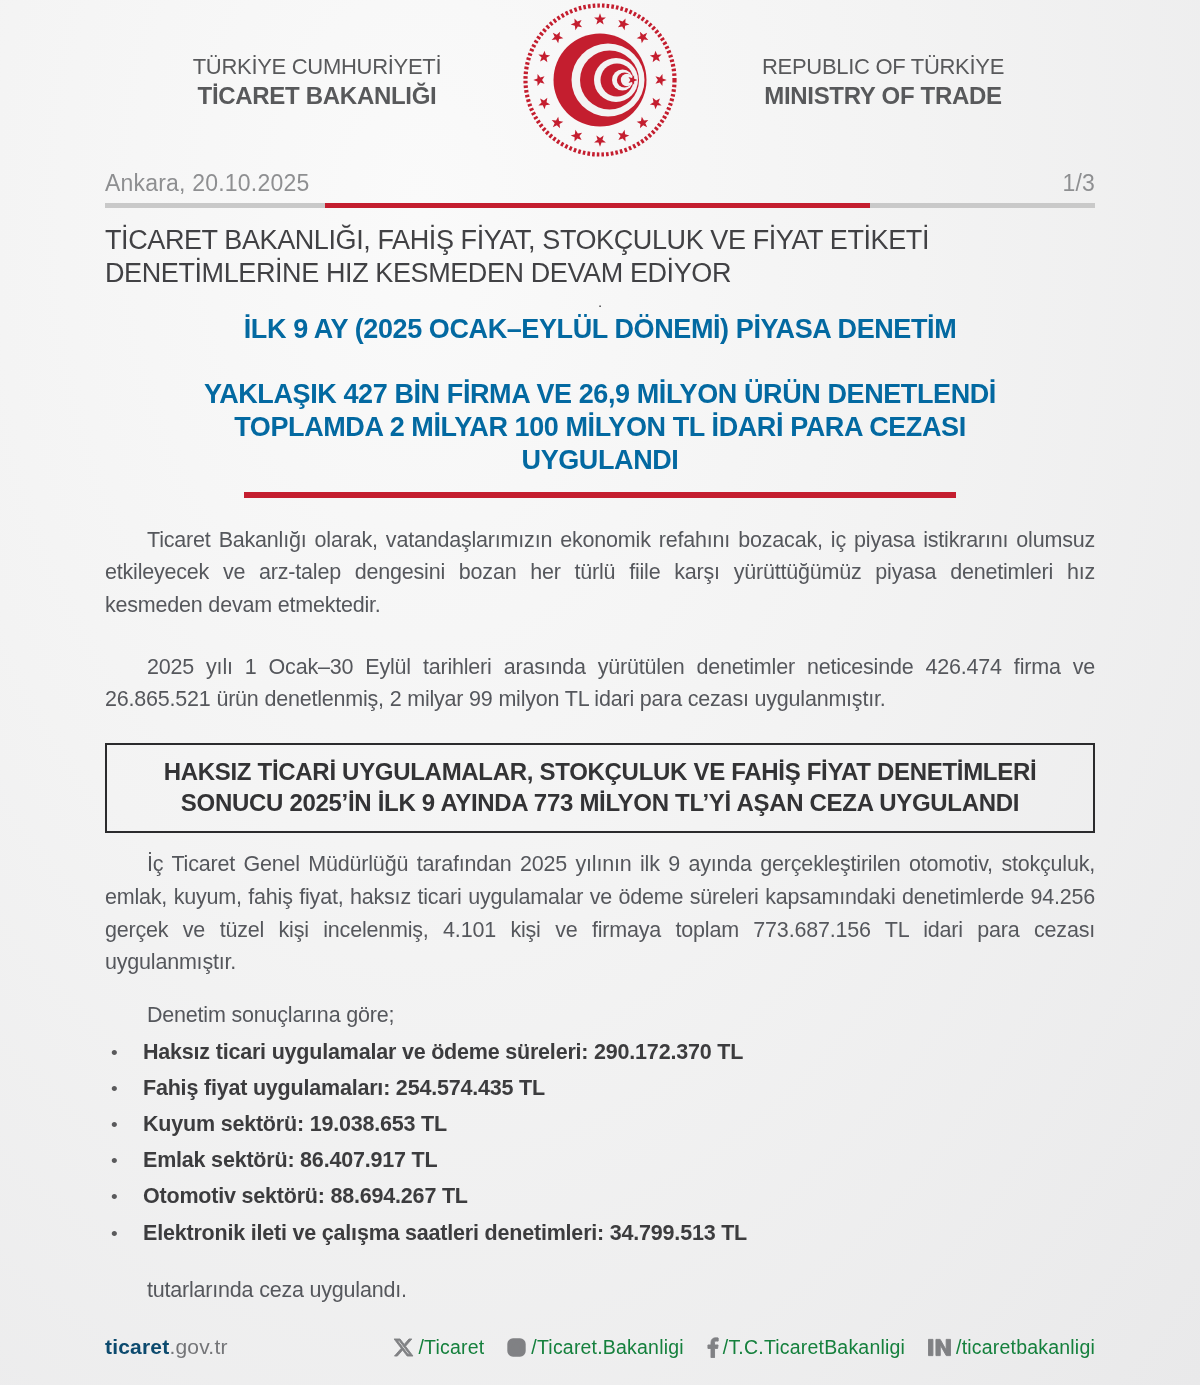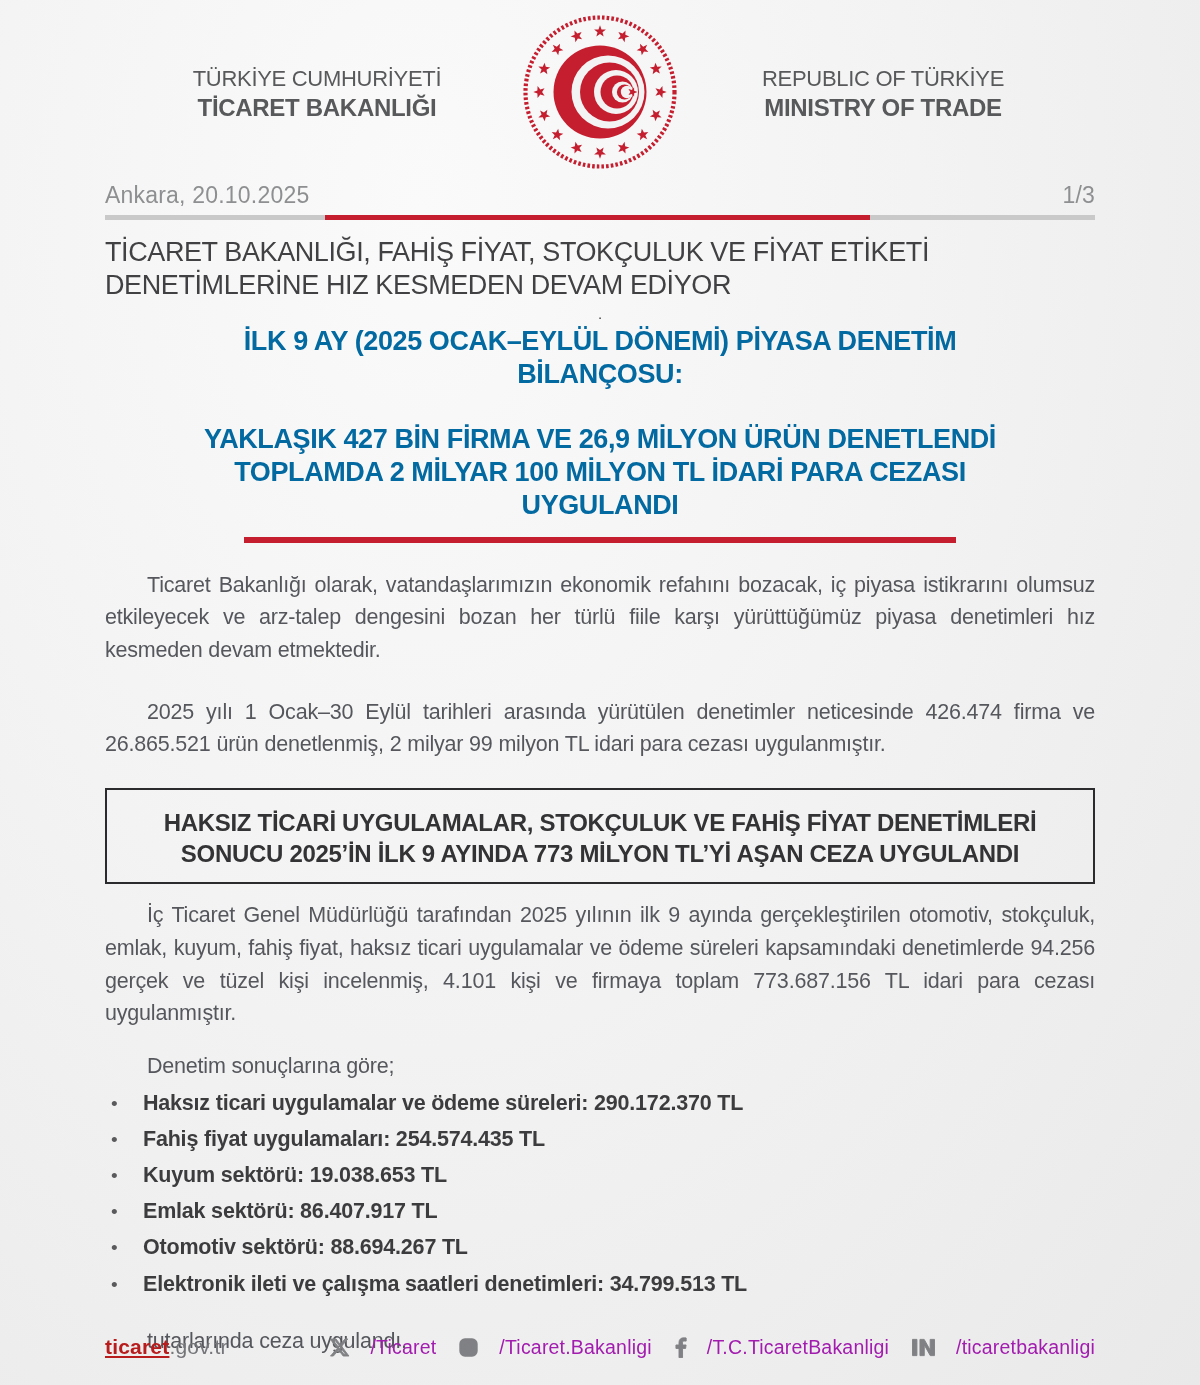--- a/index.html
+++ b/index.html
@@ -12,21 +12,21 @@
   *{margin:0;padding:0;box-sizing:border-box;}
   html,body{width:1200px;}
   body{
     width:1200px;height:1385px;overflow:hidden;position:relative;
     font-family:"Liberation Sans", sans-serif;
     background:radial-gradient(ellipse at 35% 15%, #fafafa 0%, #f3f3f3 45%, #e9e9ea 100%);
     color:var(--body);
   }
   .content{width:990px;margin:0 auto;}
   
-  .header{display:flex;align-items:center;justify-content:center;gap:38px;padding-top:12px;}
+  .header{display:flex;align-items:center;justify-content:center;gap:38px;}
   .header .block{width:330px;text-align:center;color:#58595b;letter-spacing:-0.3px;}
   .header .l1{font-size:22px;font-weight:normal;line-height:1.25;}
   .header .l2{font-size:24px;font-weight:bold;line-height:1.25;}
   .emblem{flex:0 0 auto;}
   
   .meta{display:flex;justify-content:space-between;align-items:flex-start;margin-top:6px;font-size:23px;color:var(--muted);letter-spacing:0.2px;}
   .divider{display:flex;height:5px;margin-top:6px;}
   .divider .seg1{width:22.2%;background:var(--line-gray);}
   .divider .seg2{width:55.1%;background:var(--red);}
   .divider .seg3{width:22.7%;background:var(--line-gray);}
@@ -35,34 +35,34 @@
   .dot-line{text-align:center;font-size:15px;color:#414144;line-height:1;margin-top:4px;}
   .h-bold{text-align:center;font-size:27px;line-height:1.22;color:#0369a1;font-weight:bold;letter-spacing:-0.4px;}
   .h2{margin-top:4px;}
   .h3{margin-top:32px;}
   .red-rule{width:712px;height:6px;background:var(--red);margin:15px auto 0;}
   
   .para{margin-top:26px;font-size:21.5px;line-height:1.52;text-align:justify;text-indent:42px;color:var(--body);letter-spacing:-0.2px;}
   .para.p2{margin-top:29px;}
   .para.p3{margin-top:15px;}
   
-  .box{margin-top:27px;border:2.5px solid #2b2b2d;padding:17px 16px 13px;text-align:center;
+  .box{margin-top:27px;border:2.5px solid #2b2b2d;padding:11px 16px 13px;text-align:center;
        font-size:24px;font-weight:bold;line-height:1.3;color:#333335;letter-spacing:-0.3px;}
   
   .list-intro{margin-top:24px;font-size:21.5px;color:var(--body);padding-left:42px;letter-spacing:-0.2px;}
   ul.results{list-style:none;margin-top:6px;}
   ul.results li{display:flex;align-items:baseline;font-size:21.5px;line-height:1.68;color:#3c3c3e;font-weight:bold;letter-spacing:-0.2px;}
   ul.results .bullet{flex:0 0 38px;padding-left:6px;color:#5a5a5c;font-weight:normal;font-size:19px;}
   .closing{margin-top:27px;font-size:21.5px;color:var(--body);padding-left:42px;letter-spacing:-0.2px;}
   
   .footer{position:absolute;left:105px;right:105px;bottom:26px;display:flex;align-items:center;justify-content:space-between;}
   .site{font-size:21px;color:#747578;letter-spacing:0.2px;}
-  .site .b{font-weight:bold;color:#b91c1c;text-decoration:underline;}
+  .site .b{font-weight:bold;color:#0c4a6e;}
   .socials{display:flex;align-items:center;gap:22px;}
-  .social{display:flex;align-items:center;gap:20px;font-size:19.5px;color:#a21caf;letter-spacing:0.2px;}
+  .social{display:flex;align-items:center;gap:4px;font-size:19.5px;color:#15803d;letter-spacing:0.2px;}
   .social svg{display:block;fill:#808184;stroke:#808184;}
 </style>
 </head>
 <body>
 
 <div class="content">
 
   <div class="header">
     <div class="block">
       <div class="l1">TÜRKİYE CUMHURİYETİ</div>
@@ -119,21 +119,20 @@
   </div>
 
   <div class="doc-title">
     <div>TİCARET BAKANLIĞI, FAHİŞ FİYAT, STOKÇULUK VE FİYAT ETİKETİ</div>
     <div>DENETİMLERİNE HIZ KESMEDEN DEVAM EDİYOR</div>
   </div>
   <div class="dot-line">.</div>
 
   <div class="h-bold h2">
     <div>İLK 9 AY (2025 OCAK–EYLÜL DÖNEMİ) PİYASA DENETİM</div>
-    <div>BİLANÇOSU:</div>
   </div>
 
   <div class="h-bold h3">
     <div>YAKLAŞIK 427 BİN FİRMA VE 26,9 MİLYON ÜRÜN DENETLENDİ</div>
     <div>TOPLAMDA 2 MİLYAR 100 MİLYON TL İDARİ PARA CEZASI</div>
     <div>UYGULANDI</div>
   </div>
   <div class="red-rule"></div>
 
   <p class="para">Ticaret Bakanlığı olarak, vatandaşlarımızın ekonomik refahını bozacak, iç piyasa istikrarını olumsuz etkileyecek ve arz-talep dengesini bozan her türlü fiile karşı yürüttüğümüz piyasa denetimleri hız kesmeden devam etmektedir.</p>

